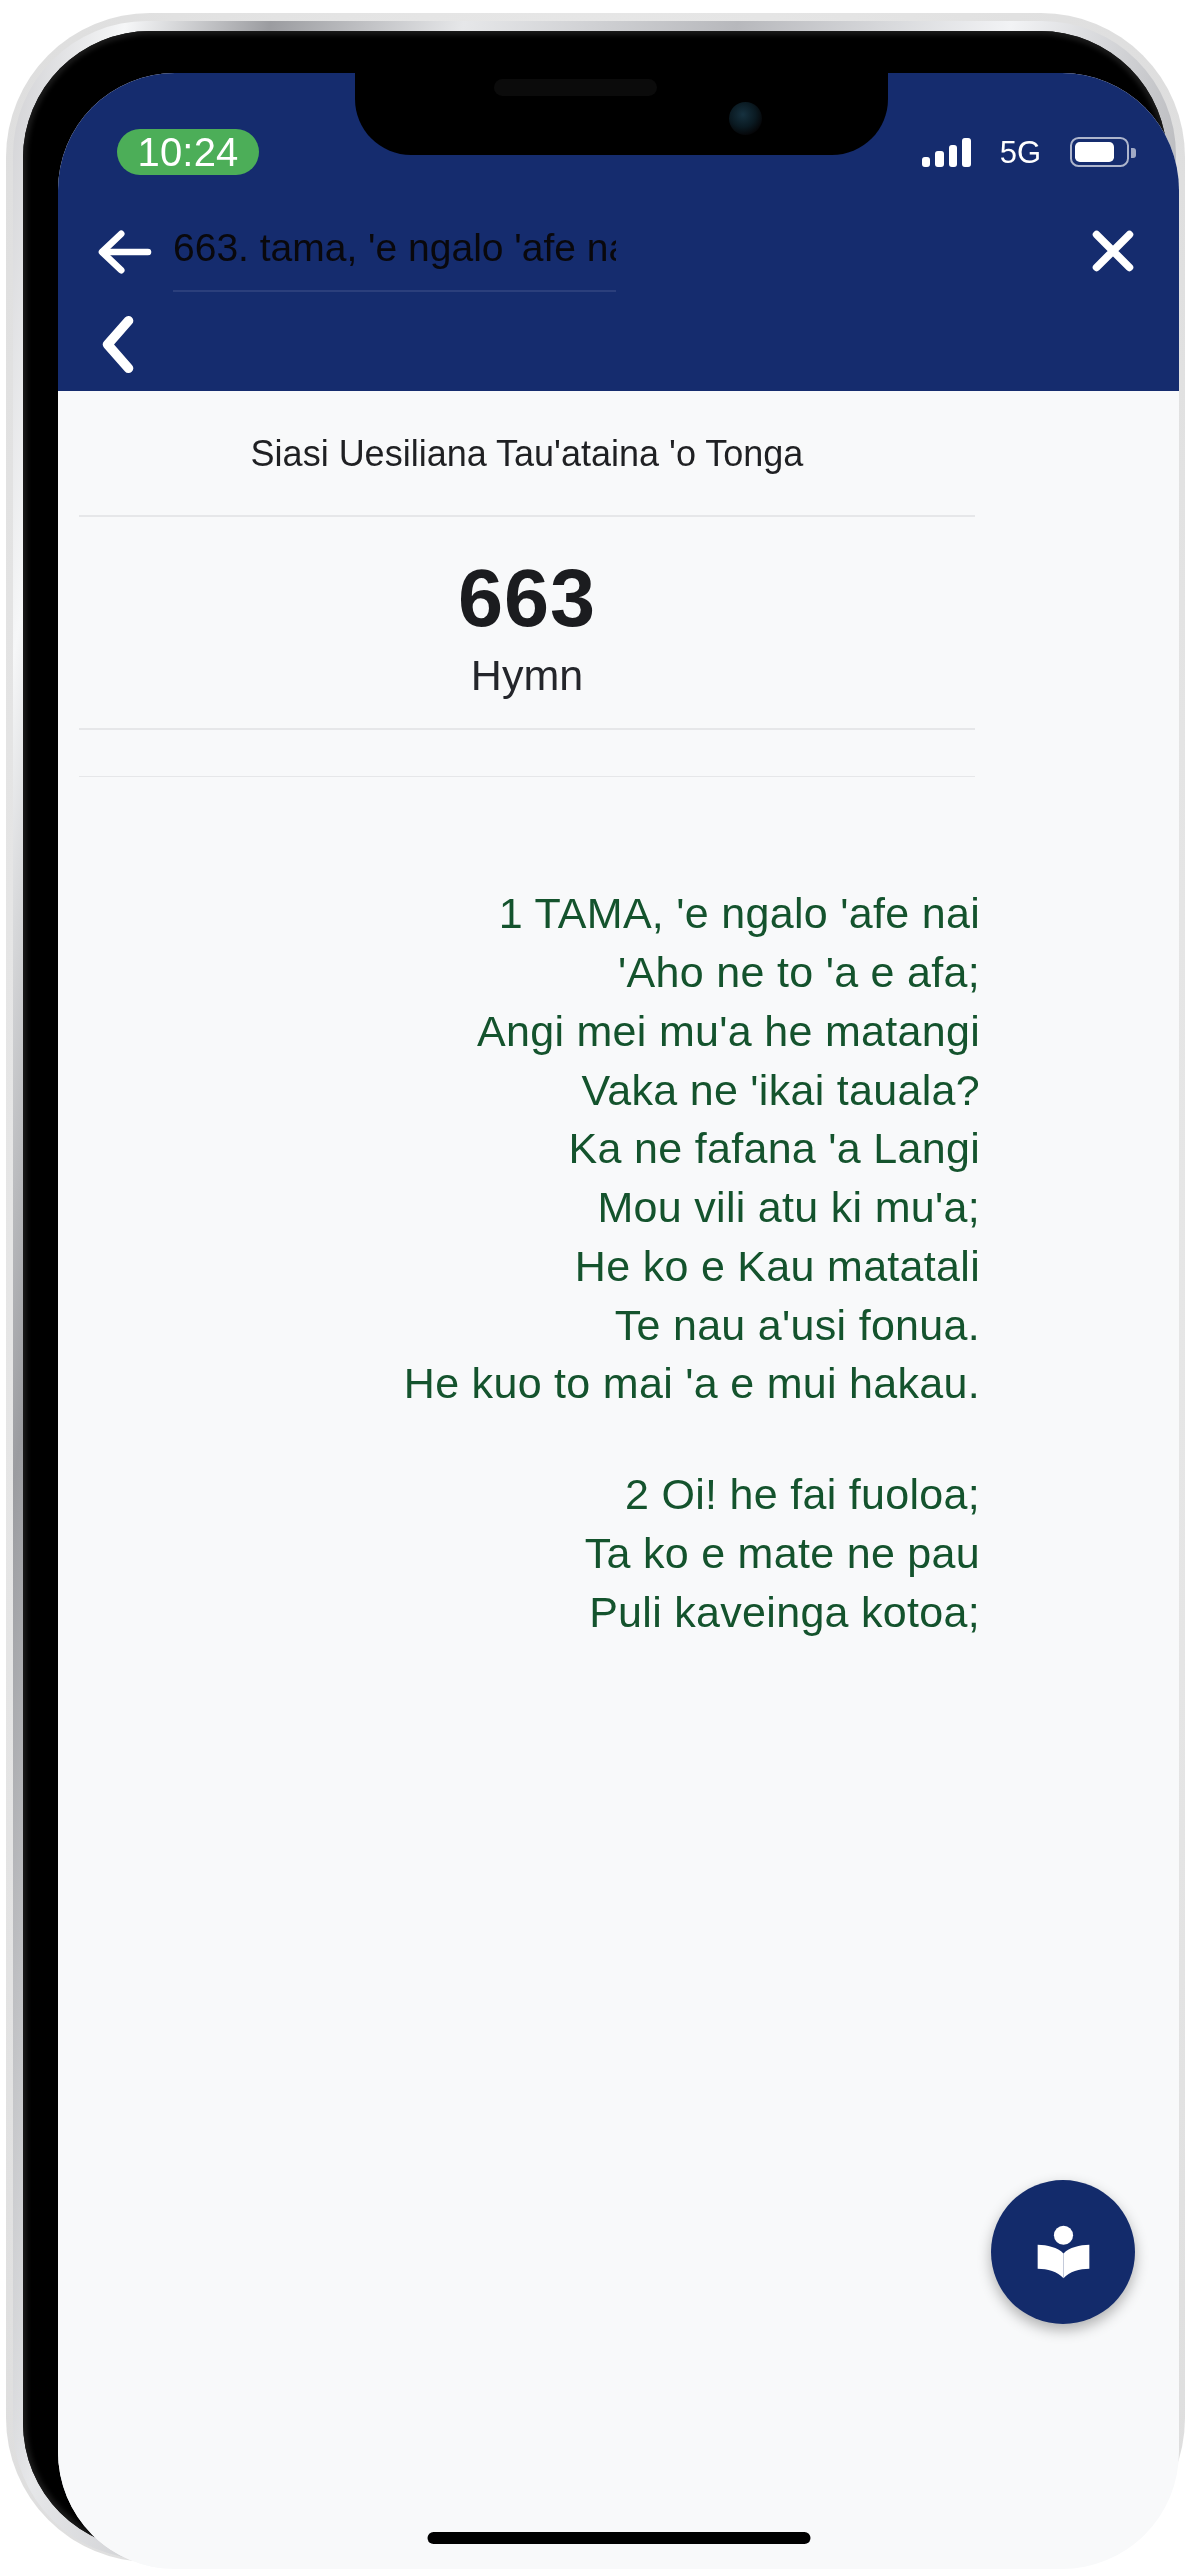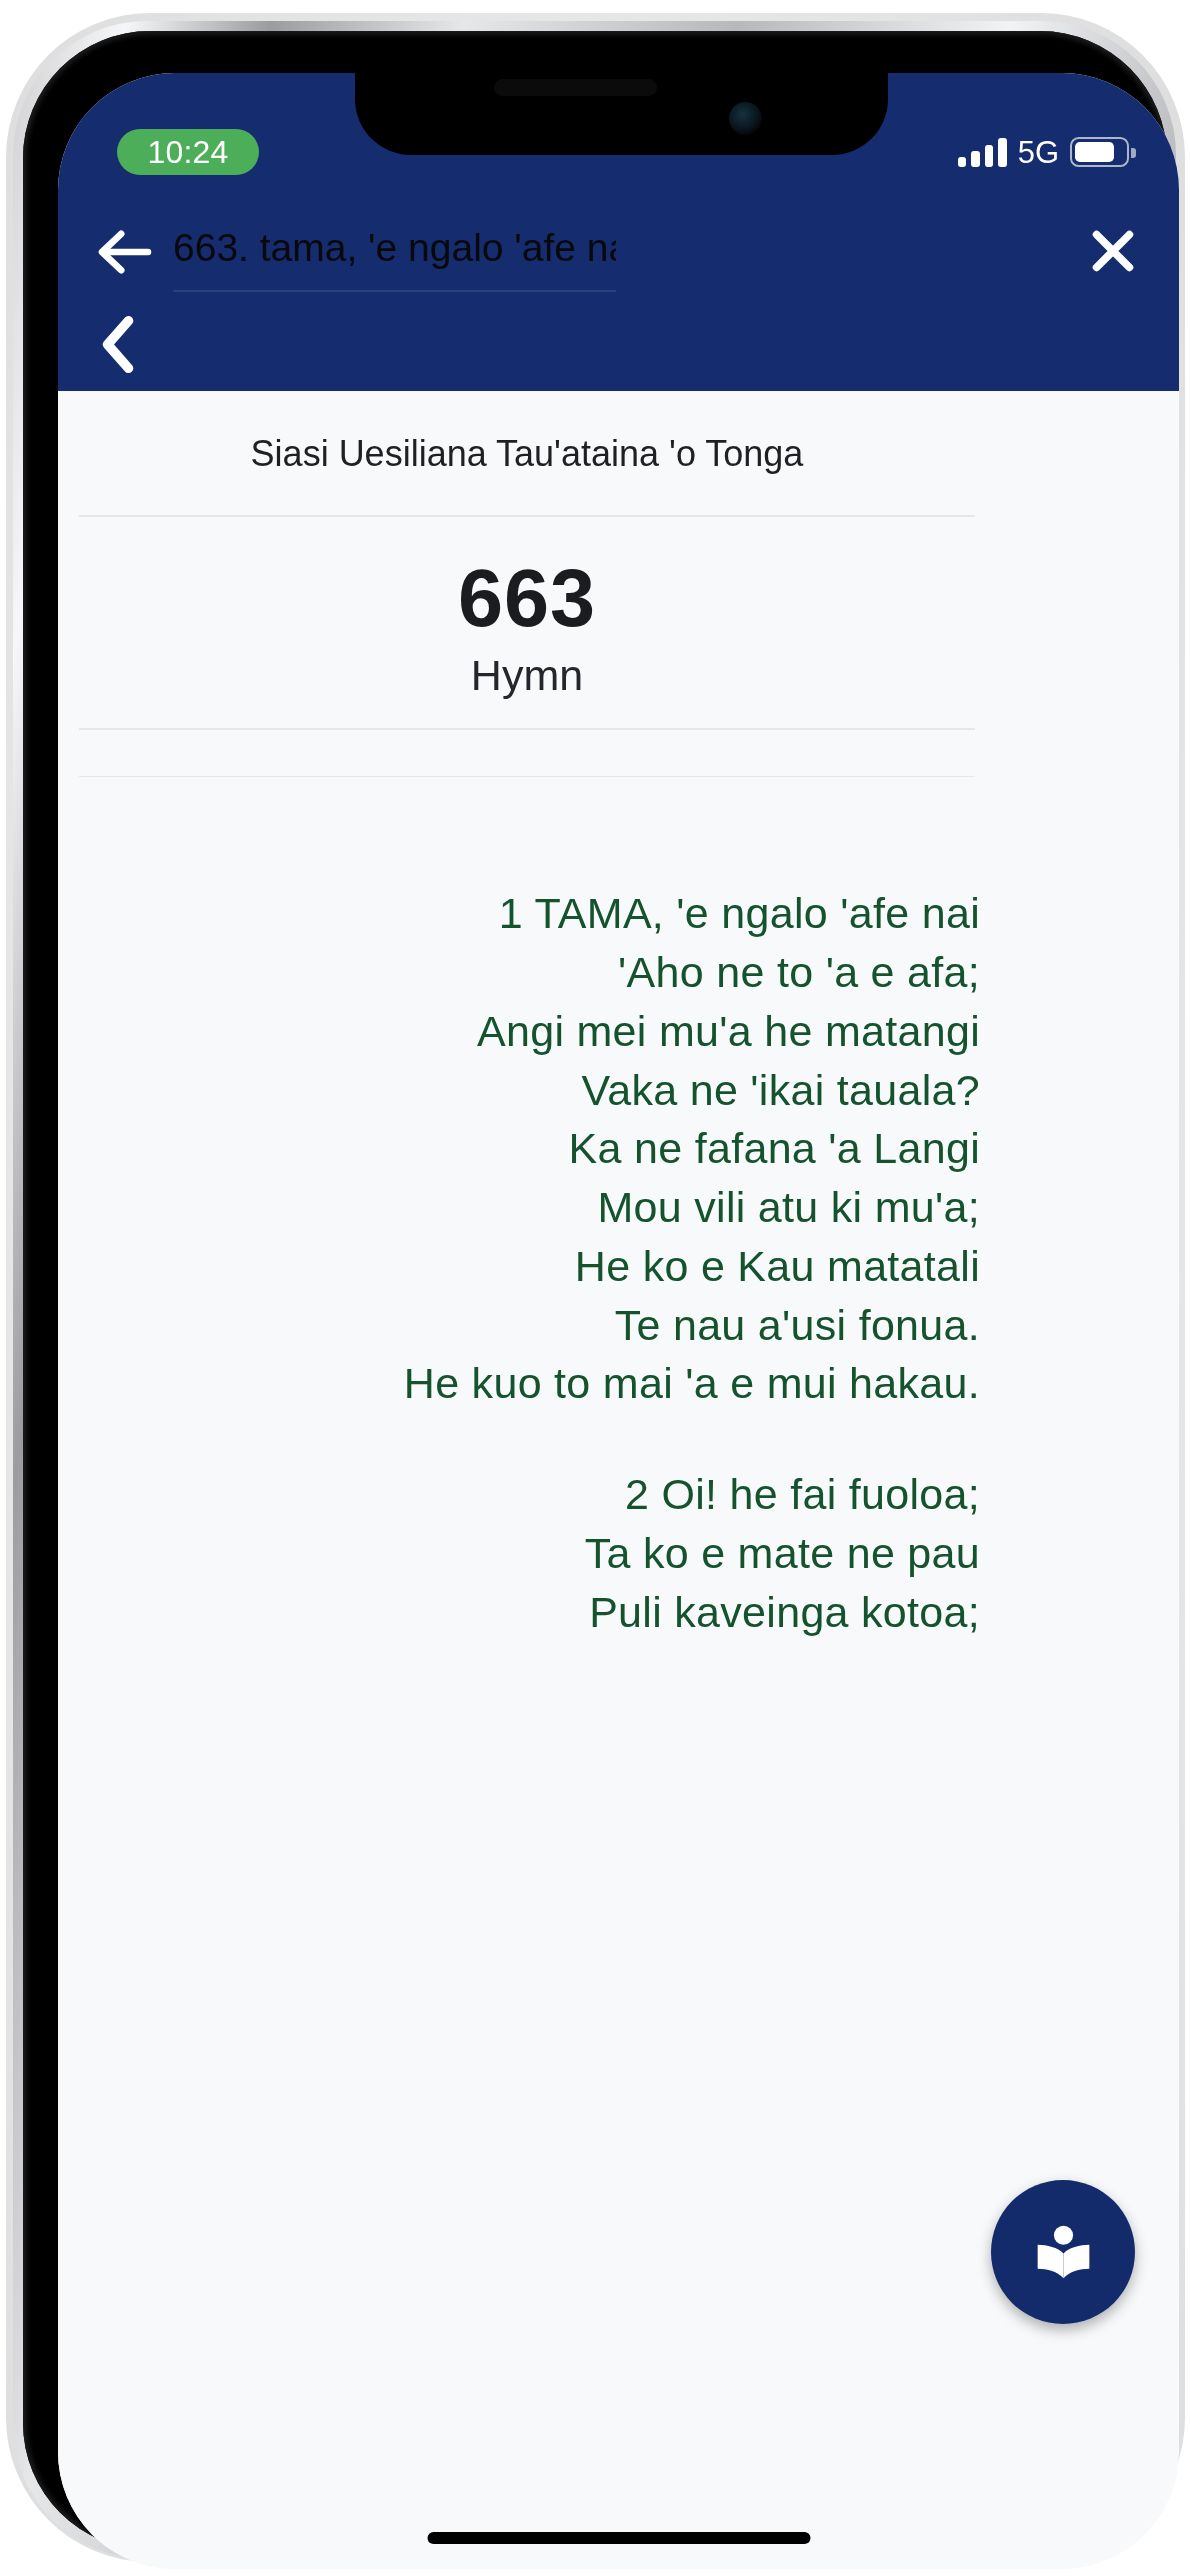--- a/index.html
+++ b/index.html
@@ -45,26 +45,26 @@
     position:absolute;left:436px;top:5.8px;width:163px;height:17px;
     background:#0b0b0b;border-radius:9.6px;z-index:7;
   }
   .notch-cam{
     position:absolute;left:671px;top:29px;width:33px;height:33px;border-radius:50%;
     background:radial-gradient(circle at 42% 38%, #16313f 0%, #0a1a22 45%, #050507 75%);
     z-index:7;
   }
   .time-pill{
     position:absolute;left:59px;top:56px;width:142px;height:46px;border-radius:23px;
-    background:#4cae58;color:#ffffff;font-size:32px;font-weight:400;
+    background:#4cae58;color:#ffffff;font-size:40px;font-weight:400;
     display:flex;align-items:center;justify-content:center;letter-spacing:0.2px;z-index:8;
   }
   .status-right{
     position:absolute;right:50px;top:56px;height:46px;display:flex;align-items:center;
-    gap:11px;z-index:8;
+    gap:29px;z-index:8;
   }
   .bars{display:flex;align-items:flex-end;gap:4.8px;height:29px;}
   .bars i{display:block;width:8.6px;background:#ffffff;border-radius:2.9px;}
   .bars i:nth-child(1){height:9.6px;}
   .bars i:nth-child(2){height:15.3px;}
   .bars i:nth-child(3){height:22px;}
   .bars i:nth-child(4){height:29px;}
   .net-label{color:#ffffff;font-size:31px;line-height:1;}
   .batt{position:relative;width:59px;height:30px;border:2.9px solid rgba(255,255,255,.65);
         border-radius:8.6px;box-sizing:border-box;}

